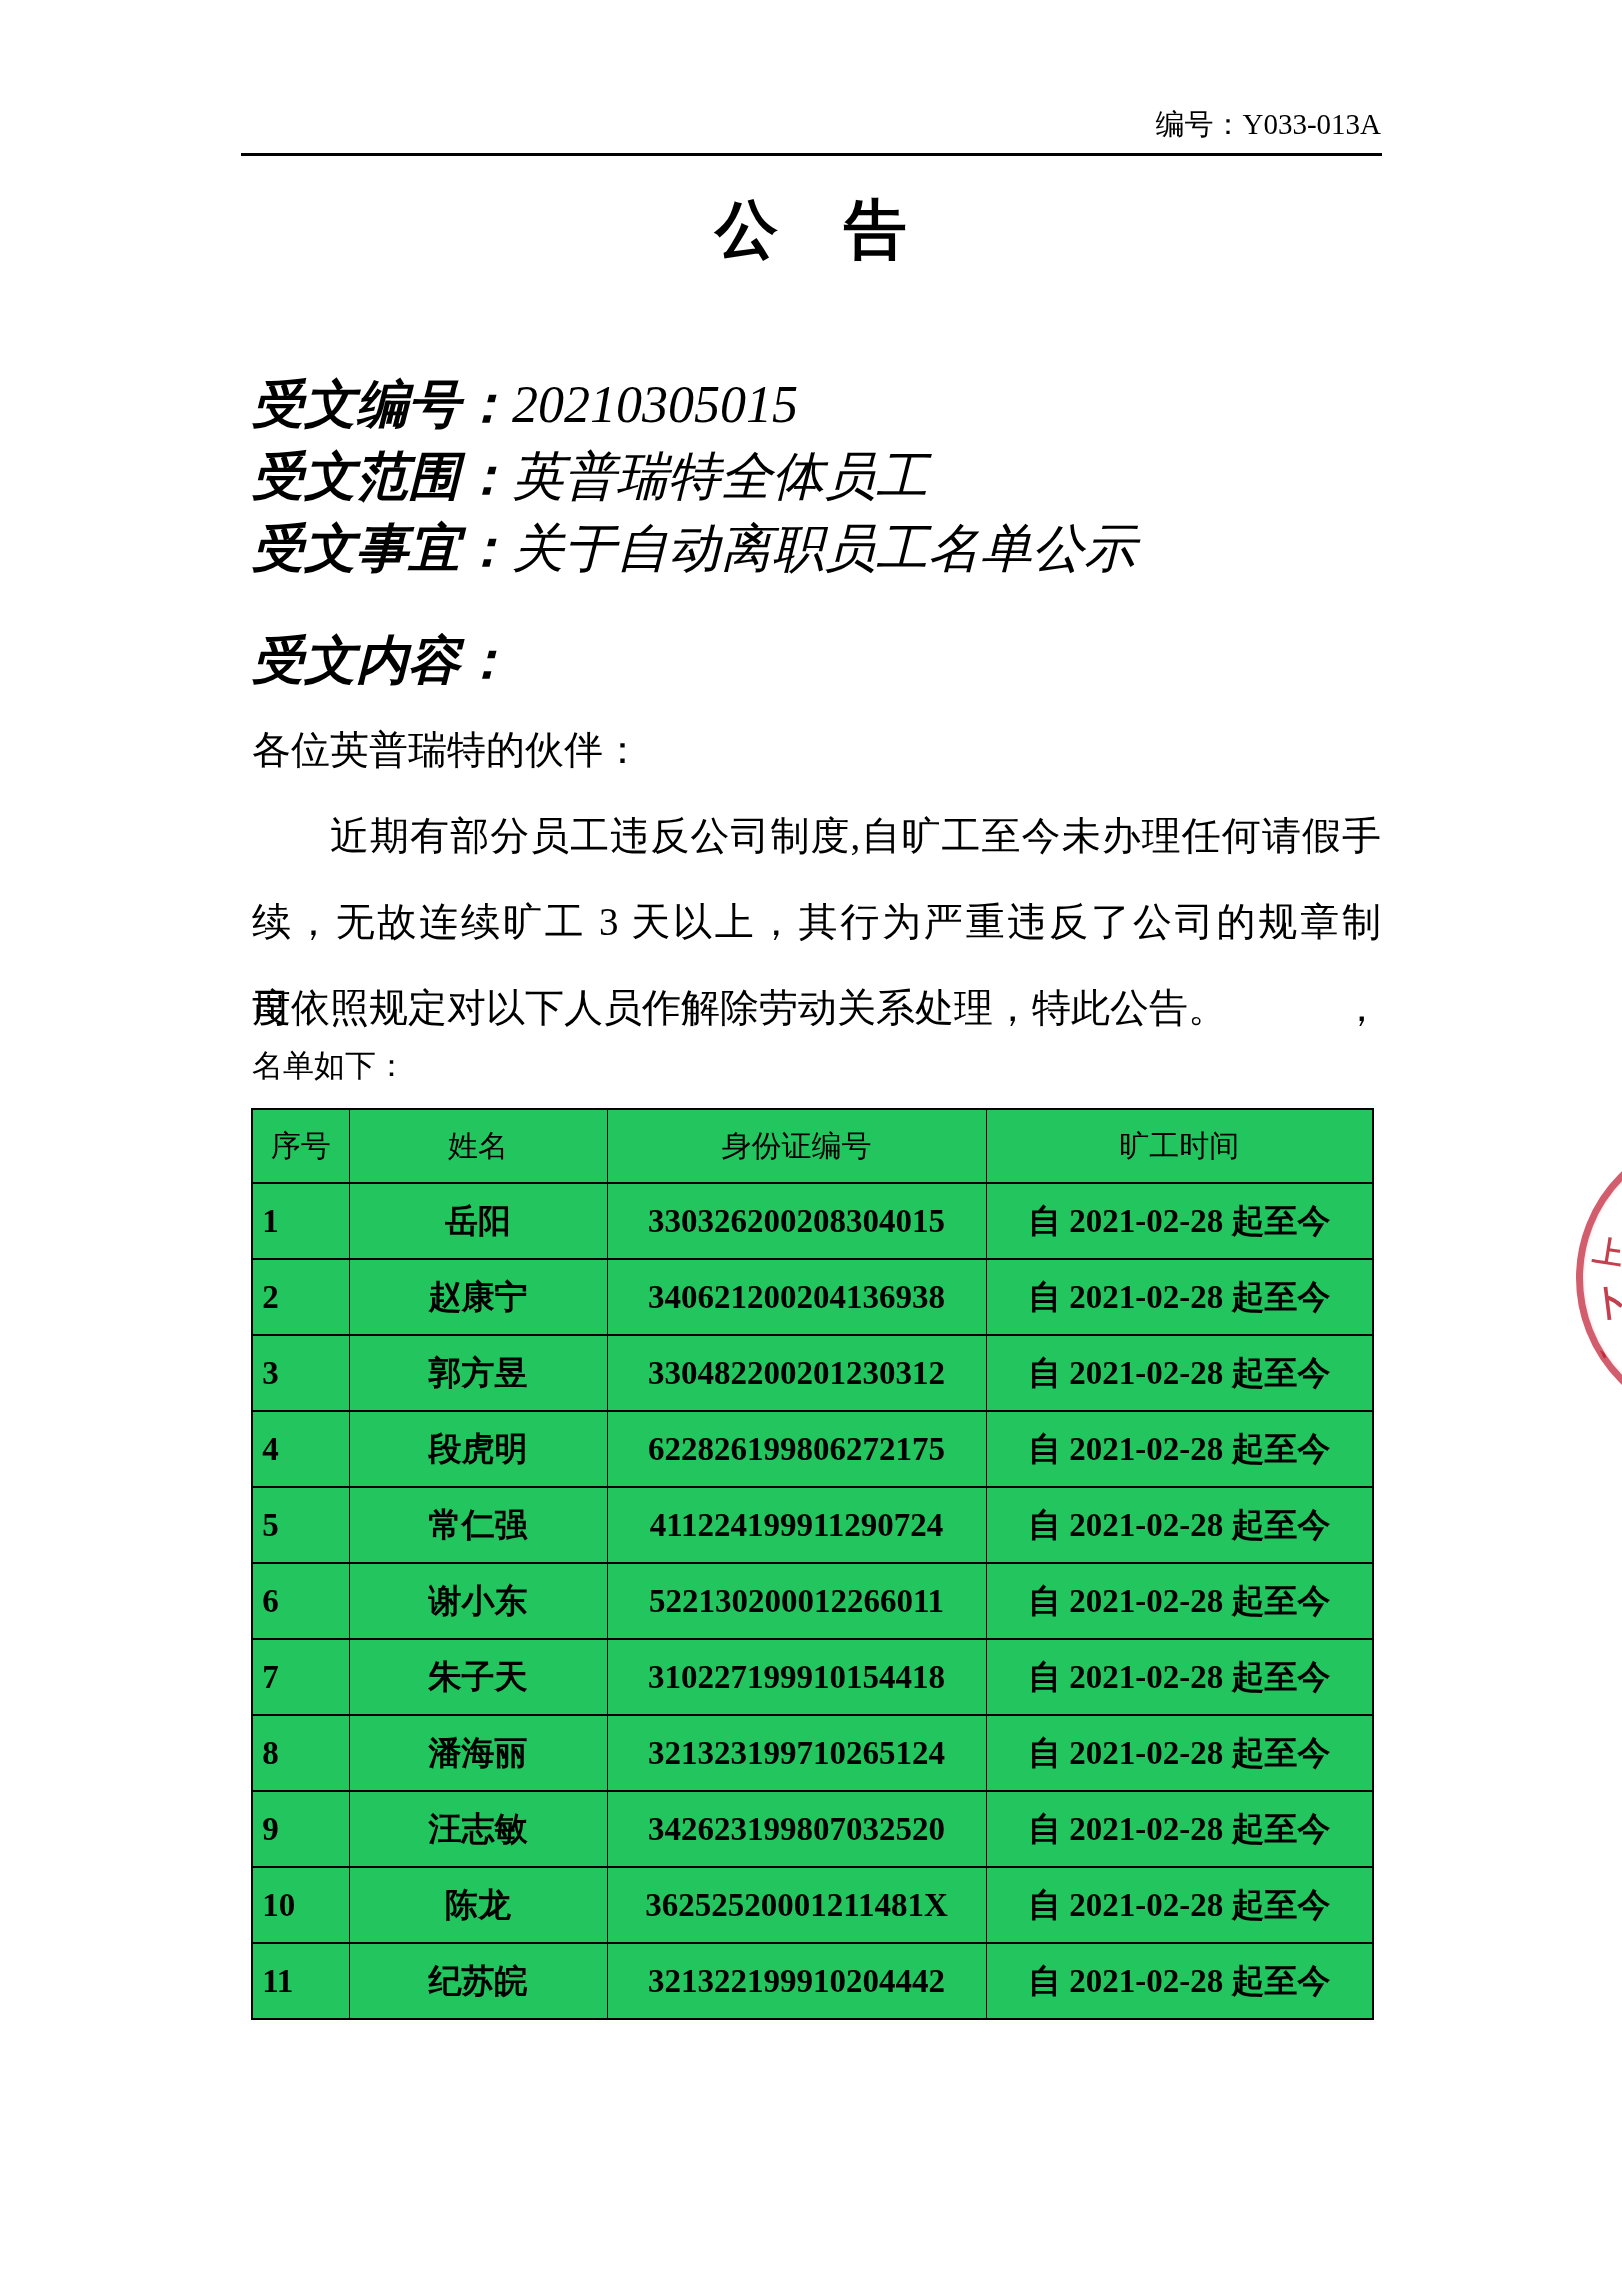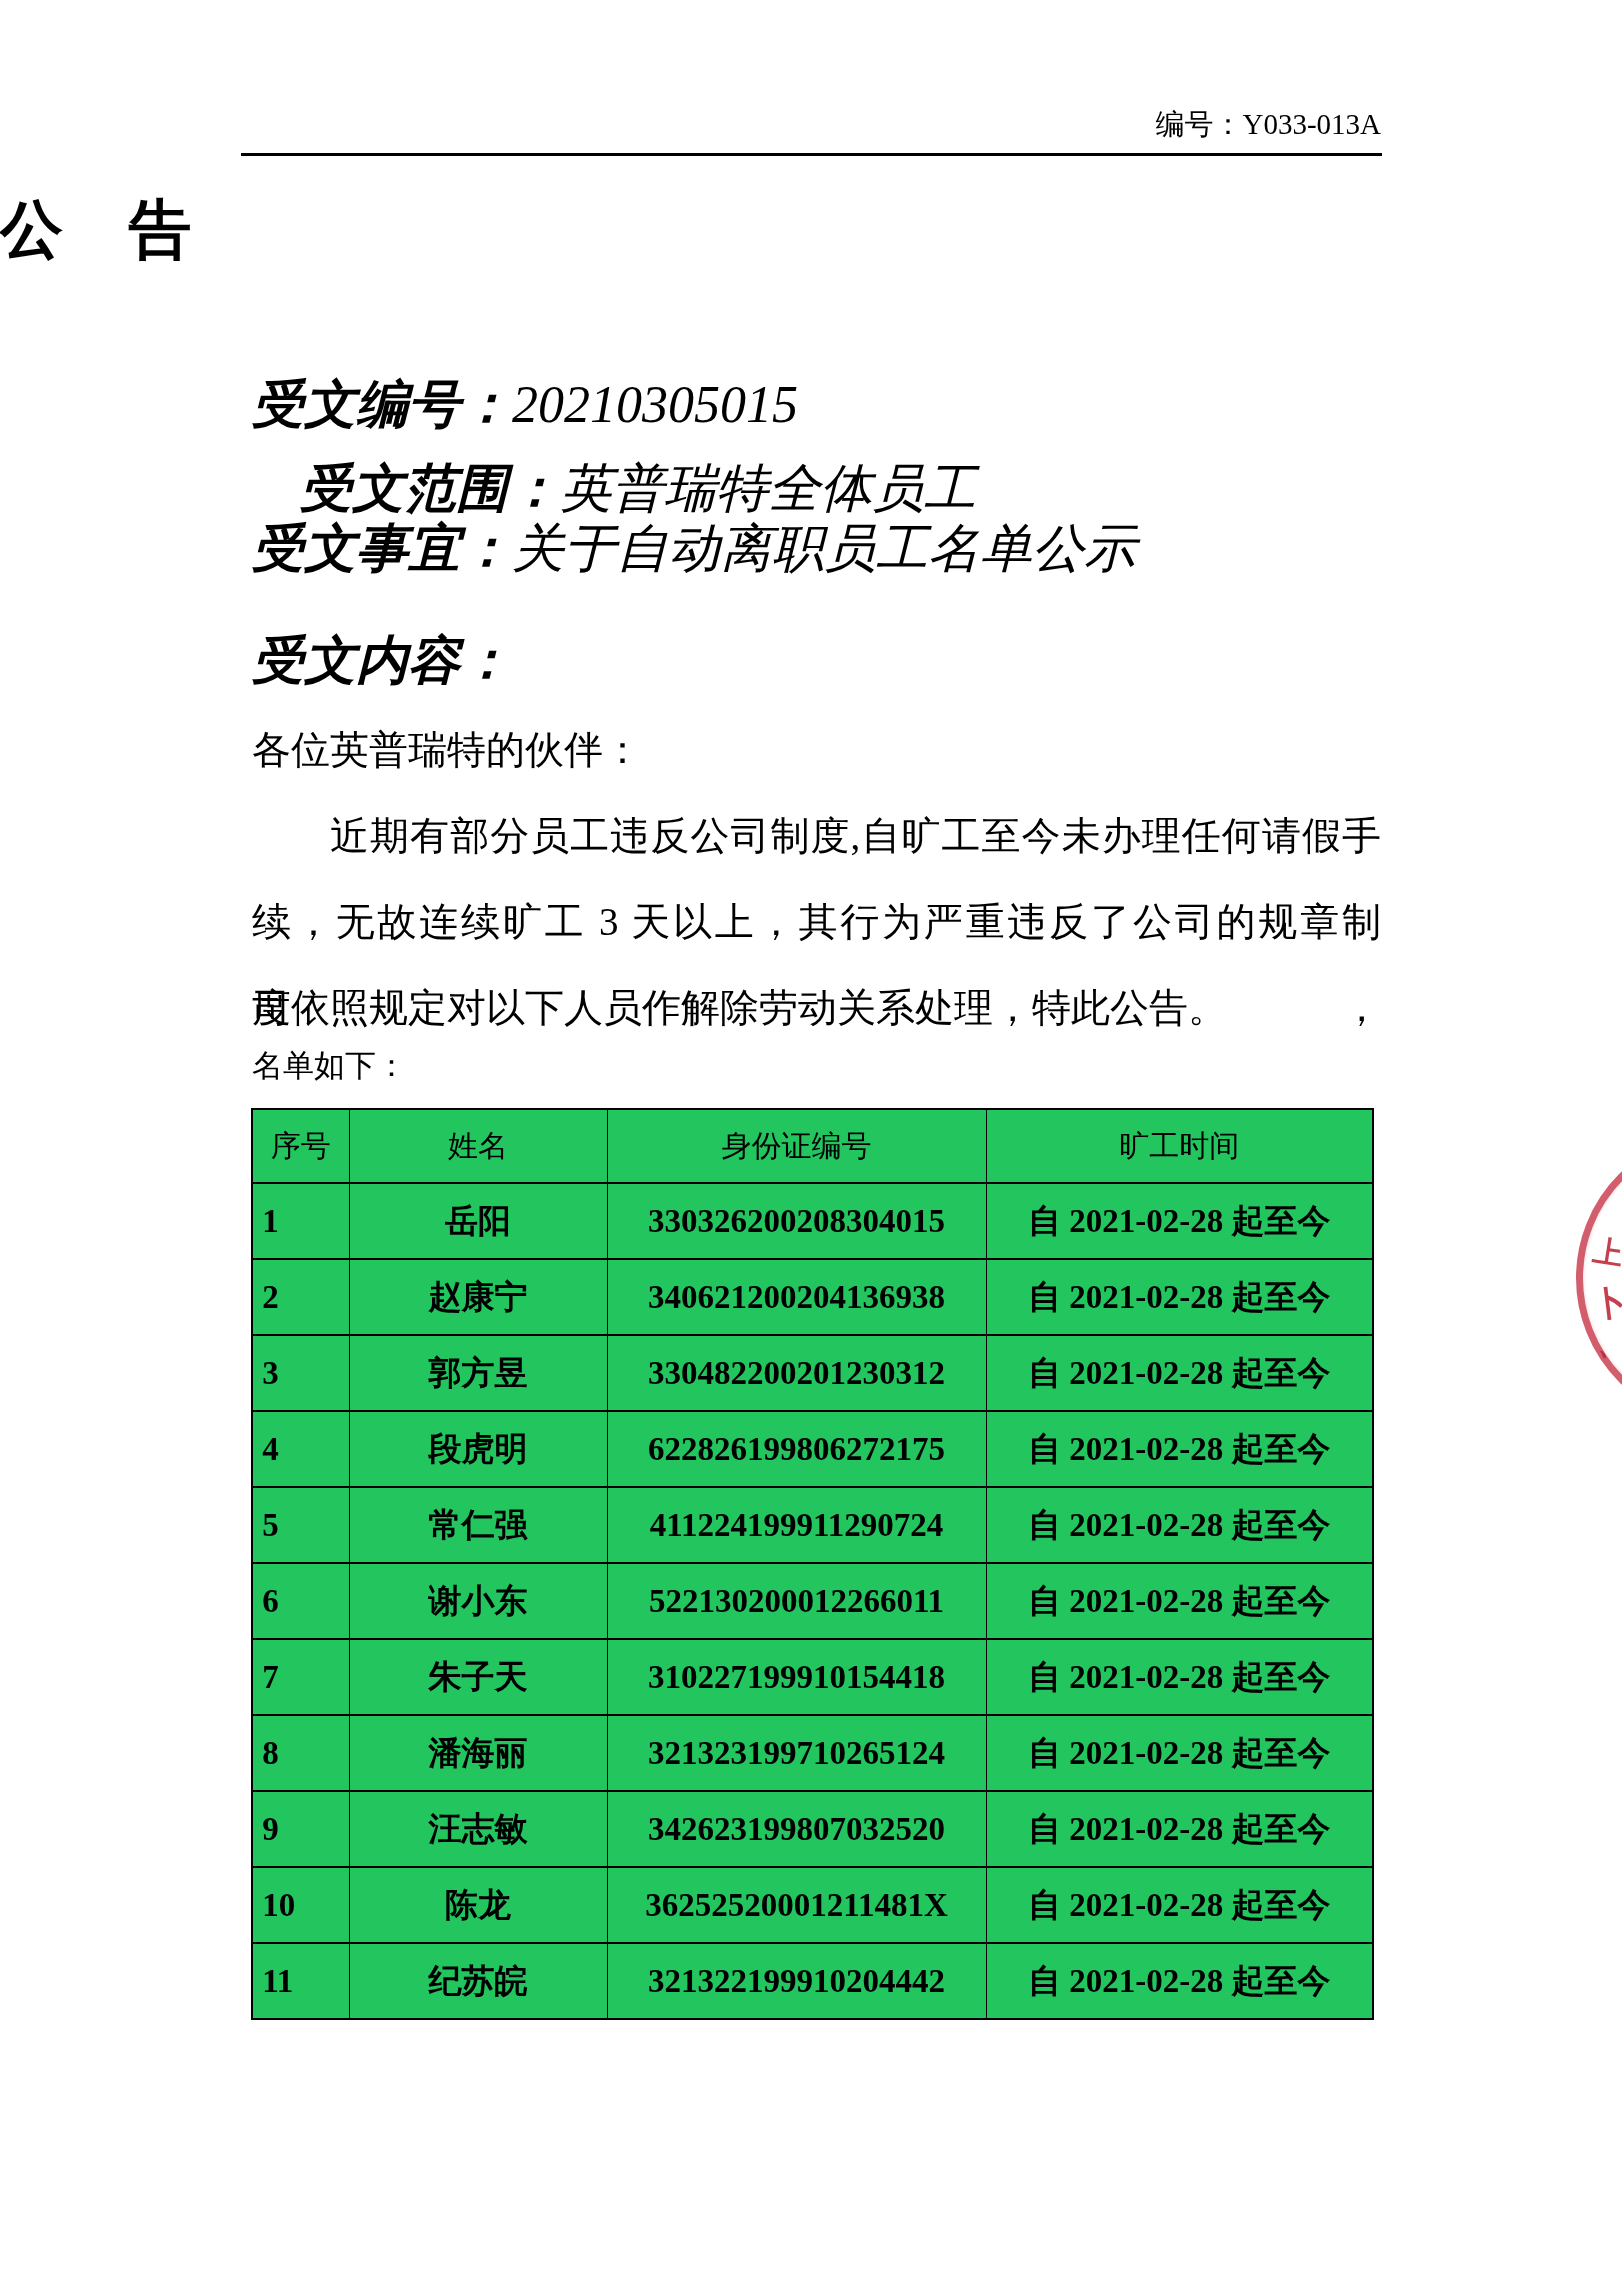--- a/index.html
+++ b/index.html
@@ -15,27 +15,27 @@
   .doc-number{
     position:absolute;top:107px;right:242px;
     font-size:29px;line-height:34px;white-space:nowrap;
   }
   .header-rule{
     position:absolute;left:241px;top:153px;width:1141px;height:2.6px;
     background:#000;
   }
   .doc-title{
     position:absolute;left:0;top:194px;width:1623px;
-    text-align:left;font-size:63px;font-weight:700;line-height:72px;
+    text-align:center;font-size:63px;font-weight:700;line-height:72px;
     letter-spacing:1.3px;white-space:pre;
   }
   .content{position:absolute;left:252px;width:1129px;top:0;height:2295px;}
   .field{position:absolute;left:0;font-size:52px;line-height:47px;white-space:nowrap;font-style:italic;}
   .field .lbl{font-weight:700;}
-  .f0{top:381px;} .f1{top:465px;margin-left:48px;} .f2{top:525px;} .f3{top:637px;}
+  .f0{top:381px;} .f1{top:453px;} .f2{top:525px;} .f3{top:637px;}
   .salutation{position:absolute;left:0;top:726px;font-size:39px;line-height:47px;}
   .body-par{position:absolute;left:0;top:793px;width:1129px;}
   .body-line{
     font-size:39px;line-height:86px;height:86px;
     text-align:justify;text-align-last:justify;
   }
   .body-line.first{text-indent:2em;}
   .body-line.last{text-align:center;text-align-last:left;}
   .list-intro{position:absolute;left:0;top:1047px;font-size:31px;font-weight:400;line-height:38px;}
   table.roster{

